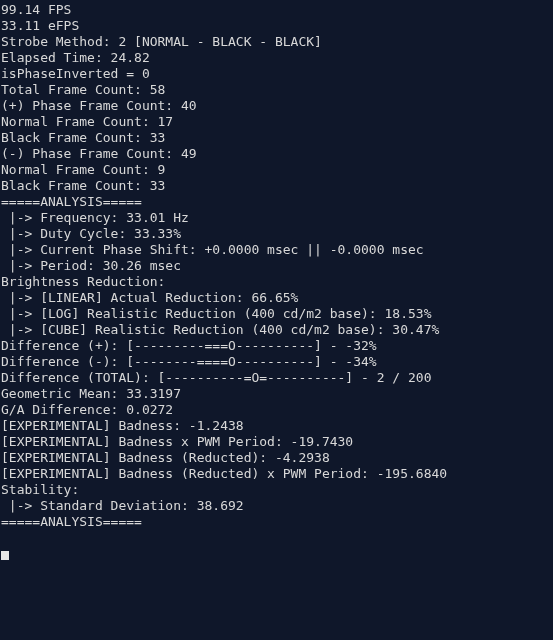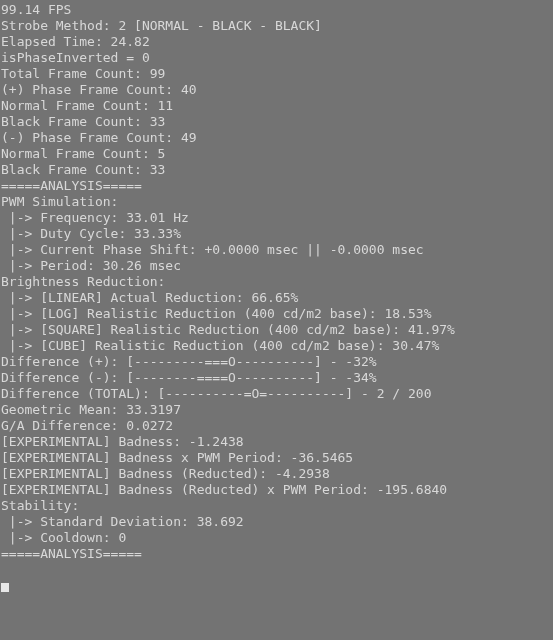--- a/index.html
+++ b/index.html
@@ -41,51 +41,49 @@
     width: 8px;
     height: 9px;
     background: #e8e8e8;
     vertical-align: middle;
     margin-top: 2px;
   }
 </style>
 </head>
 <body>
 
-<div id="console" style="background: #737373; color: rgb(216, 216, 216);">
+<div id="console" style="background: #0f172a; color: rgb(216, 216, 216);">
     <div class="line">99.14 FPS</div>
+    <div class="line">33.11 eFPS</div>
     <div class="line">Strobe Method: 2 [NORMAL - BLACK - BLACK]</div>
     <div class="line">Elapsed Time: 24.82</div>
     <div class="line">isPhaseInverted = 0</div>
-    <div class="line">Total Frame Count: 99</div>
+    <div class="line">Total Frame Count: 58</div>
     <div class="line">(+) Phase Frame Count: 40</div>
-    <div class="line">Normal Frame Count: 11</div>
+    <div class="line">Normal Frame Count: 17</div>
     <div class="line">Black Frame Count: 33</div>
     <div class="line">(-) Phase Frame Count: 49</div>
-    <div class="line">Normal Frame Count: 5</div>
+    <div class="line">Normal Frame Count: 9</div>
     <div class="line">Black Frame Count: 33</div>
     <div class="line">=====ANALYSIS=====</div>
-    <div class="line">PWM Simulation:</div>
     <div class="line"> |-&gt; Frequency: 33.01 Hz</div>
     <div class="line"> |-&gt; Duty Cycle: 33.33%</div>
     <div class="line"> |-&gt; Current Phase Shift: +0.0000 msec || -0.0000 msec</div>
     <div class="line"> |-&gt; Period: 30.26 msec</div>
     <div class="line">Brightness Reduction:</div>
     <div class="line"> |-&gt; [LINEAR] Actual Reduction: 66.65%</div>
     <div class="line"> |-&gt; [LOG] Realistic Reduction (400 cd/m2 base): 18.53%</div>
-    <div class="line"> |-&gt; [SQUARE] Realistic Reduction (400 cd/m2 base): 41.97%</div>
     <div class="line"> |-&gt; [CUBE] Realistic Reduction (400 cd/m2 base): 30.47%</div>
     <div class="line">Difference (+): [---------===O----------] - -32%</div>
     <div class="line">Difference (-): [--------====O----------] - -34%</div>
     <div class="line">Difference (TOTAL): [----------=O=----------] - 2 / 200</div>
     <div class="line">Geometric Mean: 33.3197</div>
     <div class="line">G/A Difference: 0.0272</div>
     <div class="line">[EXPERIMENTAL] Badness: -1.2438</div>
-    <div class="line">[EXPERIMENTAL] Badness x PWM Period: -36.5465</div>
+    <div class="line">[EXPERIMENTAL] Badness x PWM Period: -19.7430</div>
     <div class="line">[EXPERIMENTAL] Badness (Reducted): -4.2938</div>
     <div class="line">[EXPERIMENTAL] Badness (Reducted) x PWM Period: -195.6840</div>
     <div class="line">Stability:</div>
     <div class="line"> |-&gt; Standard Deviation: 38.692</div>
-    <div class="line"> |-&gt; Cooldown: 0</div>
     <div class="line">=====ANALYSIS=====</div>
     <div class="line blank"></div>
     <div class="cursor-line"><span class="cursor" style="background: rgb(232, 232, 232);"></span></div>
   </div>
 
 </body></html>

